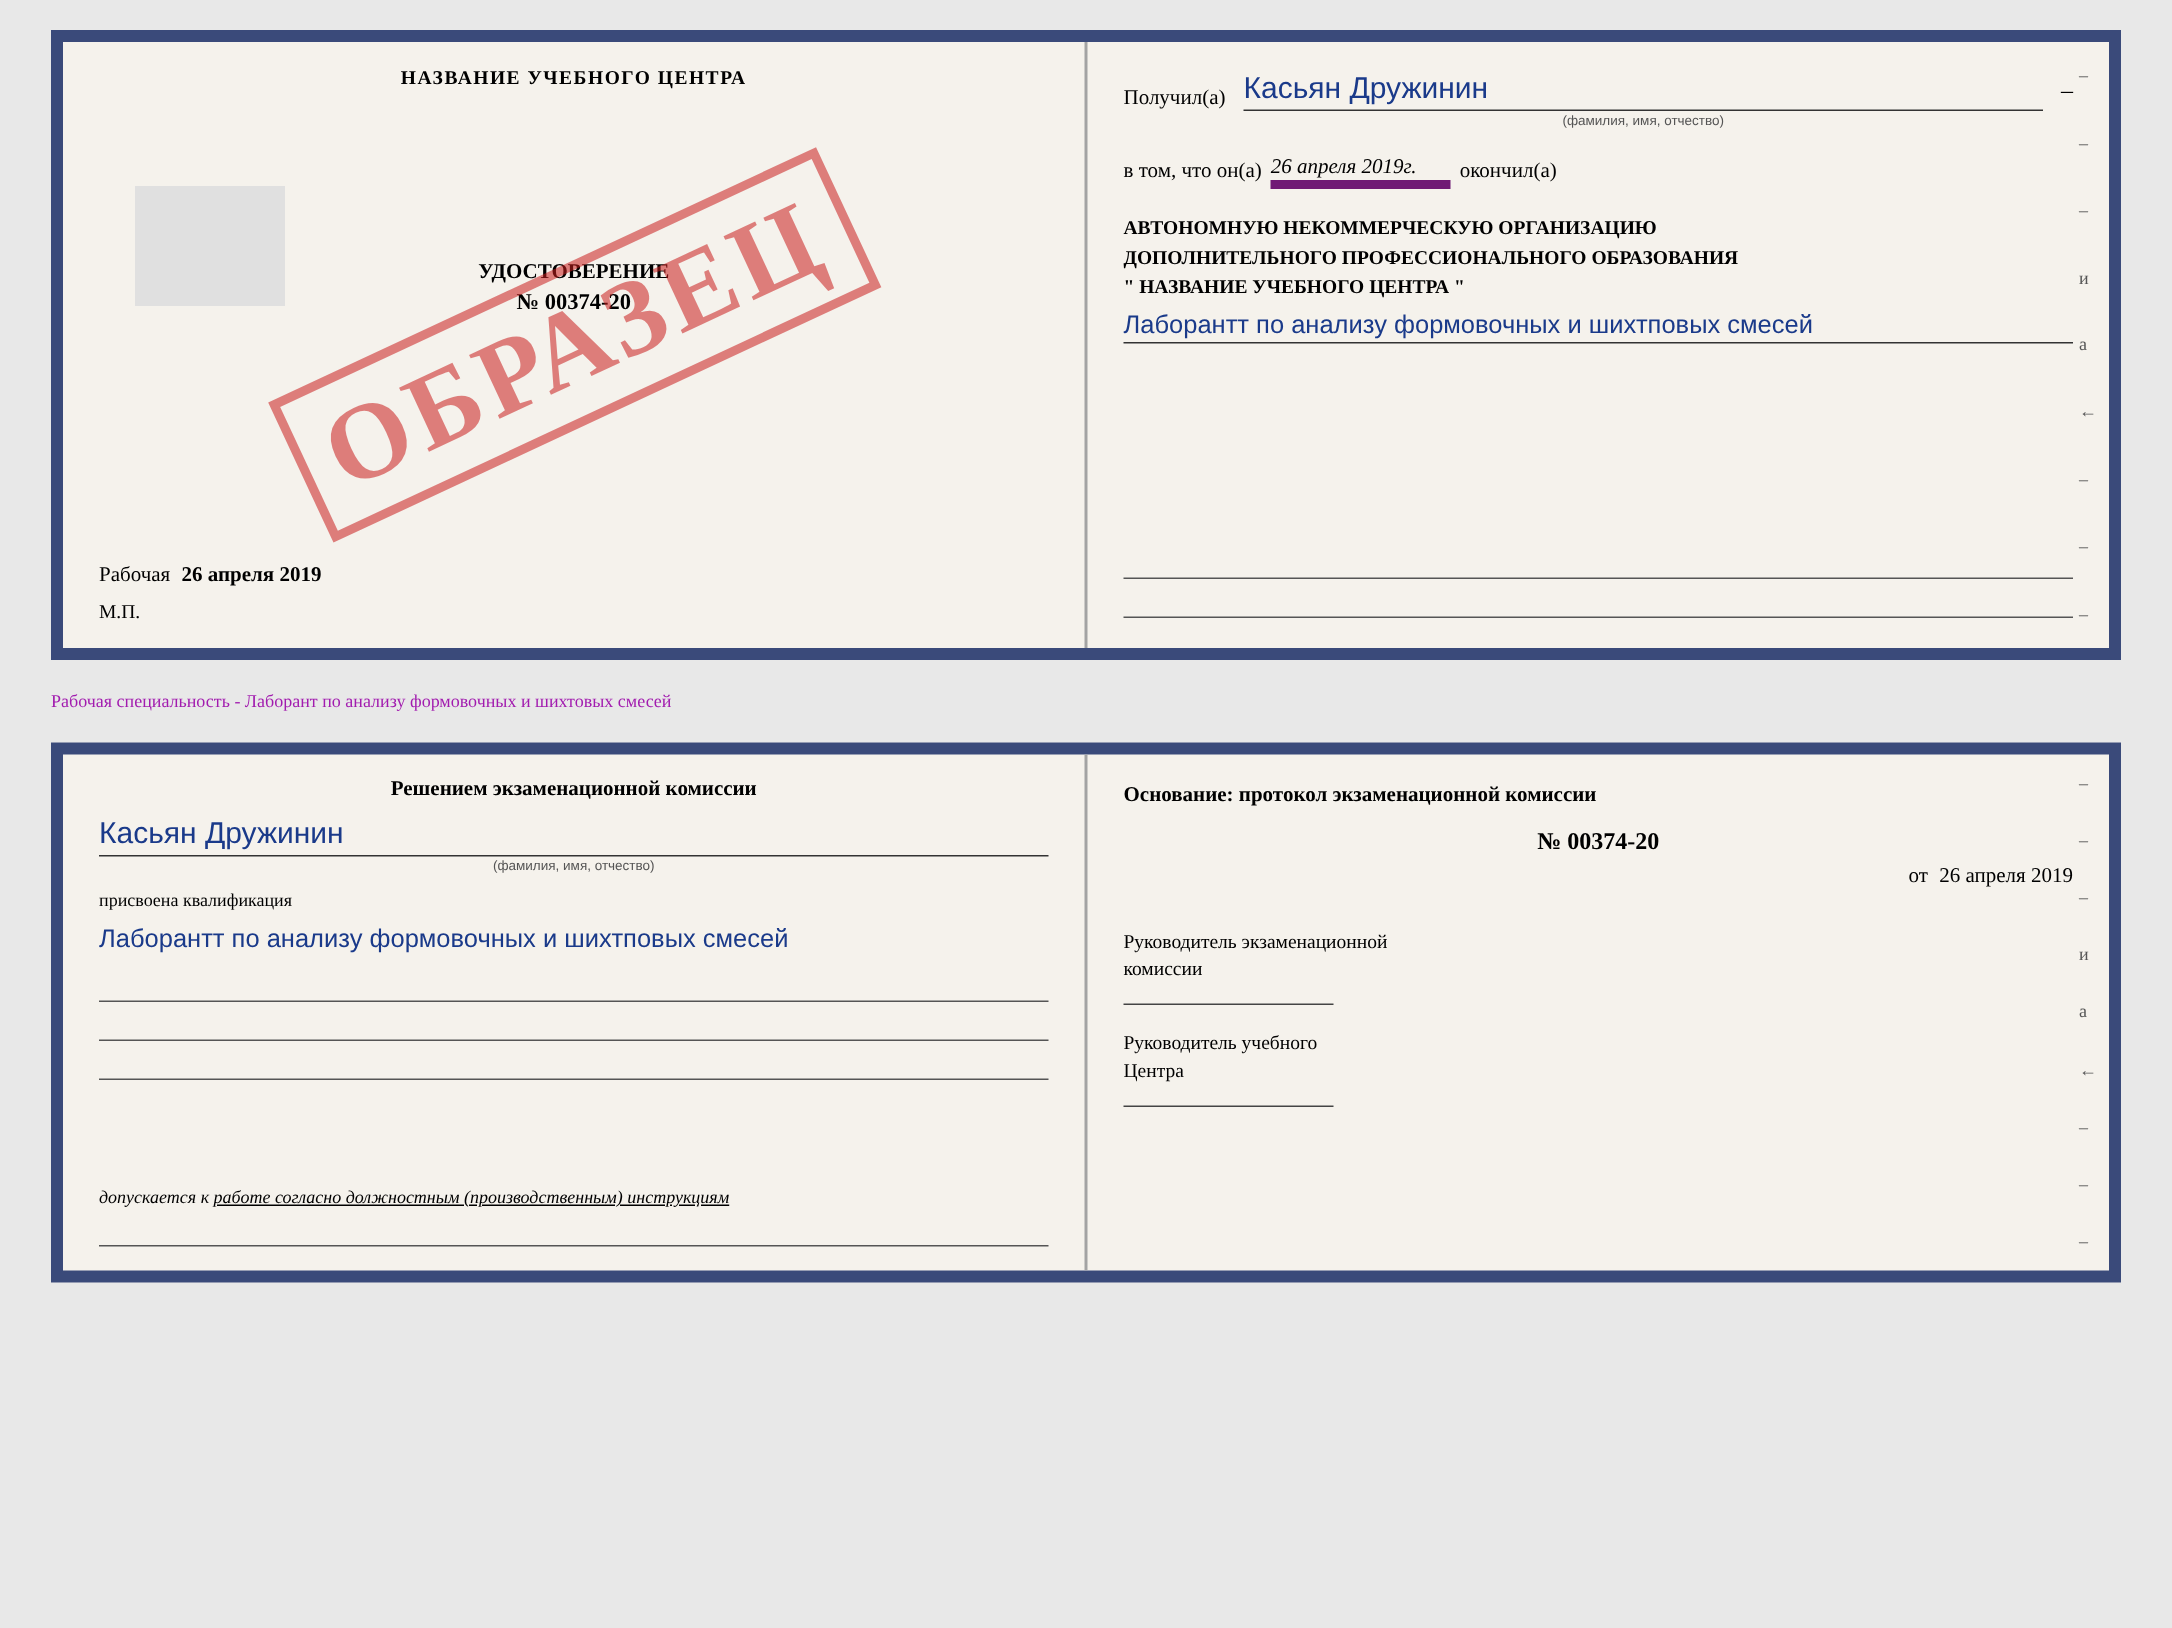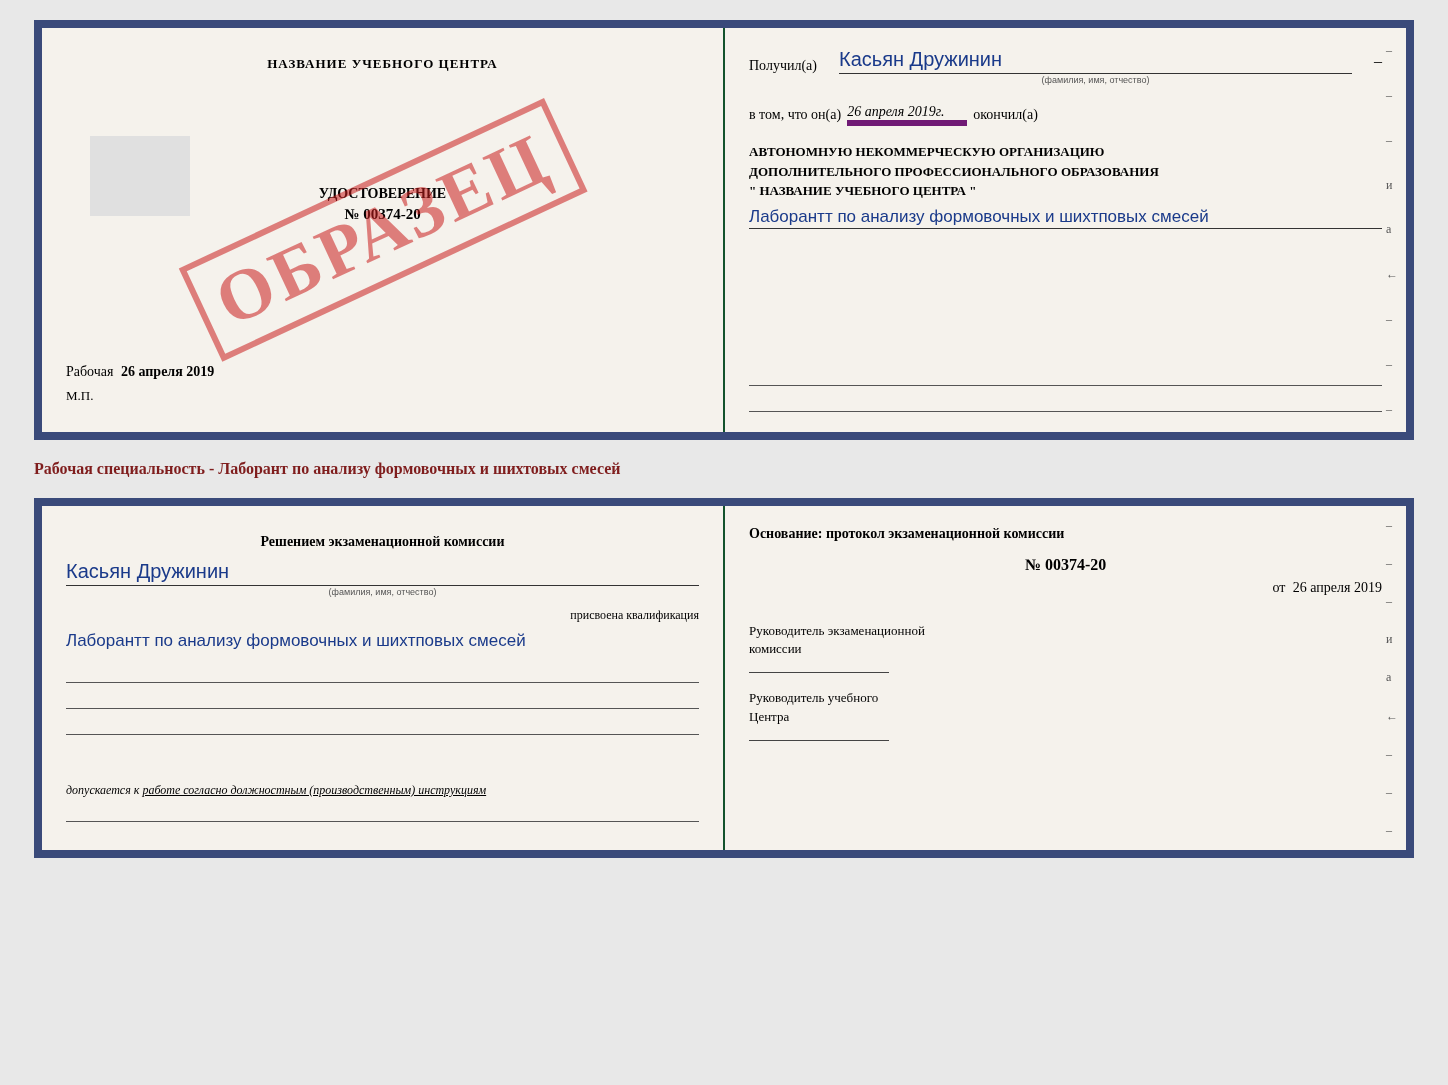--- a/index.html
+++ b/index.html
@@ -27,23 +27,23 @@
     .card-top {
       height: 420px;
     }
 
     .card-bottom {
       height: 360px;
     }
 
     .left-panel {
       flex: 1;
-      padding: 28px 24px;
-      position: relative;
-      border-right: 2px solid #14532d;
+      padding: 16px 24px;
+      position: relative;
+      border-right: 2px solid #a3a3a3;
       display: flex;
       flex-direction: column;
     }
 
     .right-panel {
       flex: 1;
       padding: 20px 24px;
       position: relative;
       display: flex;
       flex-direction: column;
@@ -110,21 +110,21 @@
       white-space: nowrap;
       z-index: 10;
     }
 
     
     .poluchil-row {
       font-size: 14px;
       margin-bottom: 12px;
       display: flex;
       align-items: flex-end;
-      gap: 22px;
+      gap: 12px;
     }
 
     .poluchil-name {
       font-family: 'Arial', sans-serif;
       font-size: 18px;
       color: #1a3a8a;
       border-bottom: 1px solid #333;
       flex: 1;
       padding-bottom: 2px;
       position: relative;
@@ -179,25 +179,24 @@
       border-bottom: 1px solid #333;
     }
 
     .underline-row {
       border-bottom: 1px solid #555;
       height: 18px;
     }
 
     
     .specialty-text {
-      font-size: 16px;
-      color: #7f1d1d;
+      font-size: 12px;
+      color: #a21caf;
       width: 1380px;
       padding: 4px 0;
-      font-weight: bold;
     }
 
     
     .resheniem-title {
       font-size: 14px;
       font-weight: bold;
       text-align: center;
       margin-bottom: 10px;
     }
 
@@ -206,21 +205,21 @@
       font-size: 18px;
       color: #1a3a8a;
       border-bottom: 1px solid #333;
       padding-bottom: 2px;
       margin-bottom: 4px;
       position: relative;
     }
 
     .prisvoena-label {
       font-size: 12px;
-      text-align: right;
+      text-align: left;
       margin-top: 8px;
     }
 
     .qualification-handwritten {
       font-family: 'Arial', sans-serif;
       font-size: 17px;
       color: #1a3a8a;
       line-height: 1.4;
       margin-top: 6px;
     }

